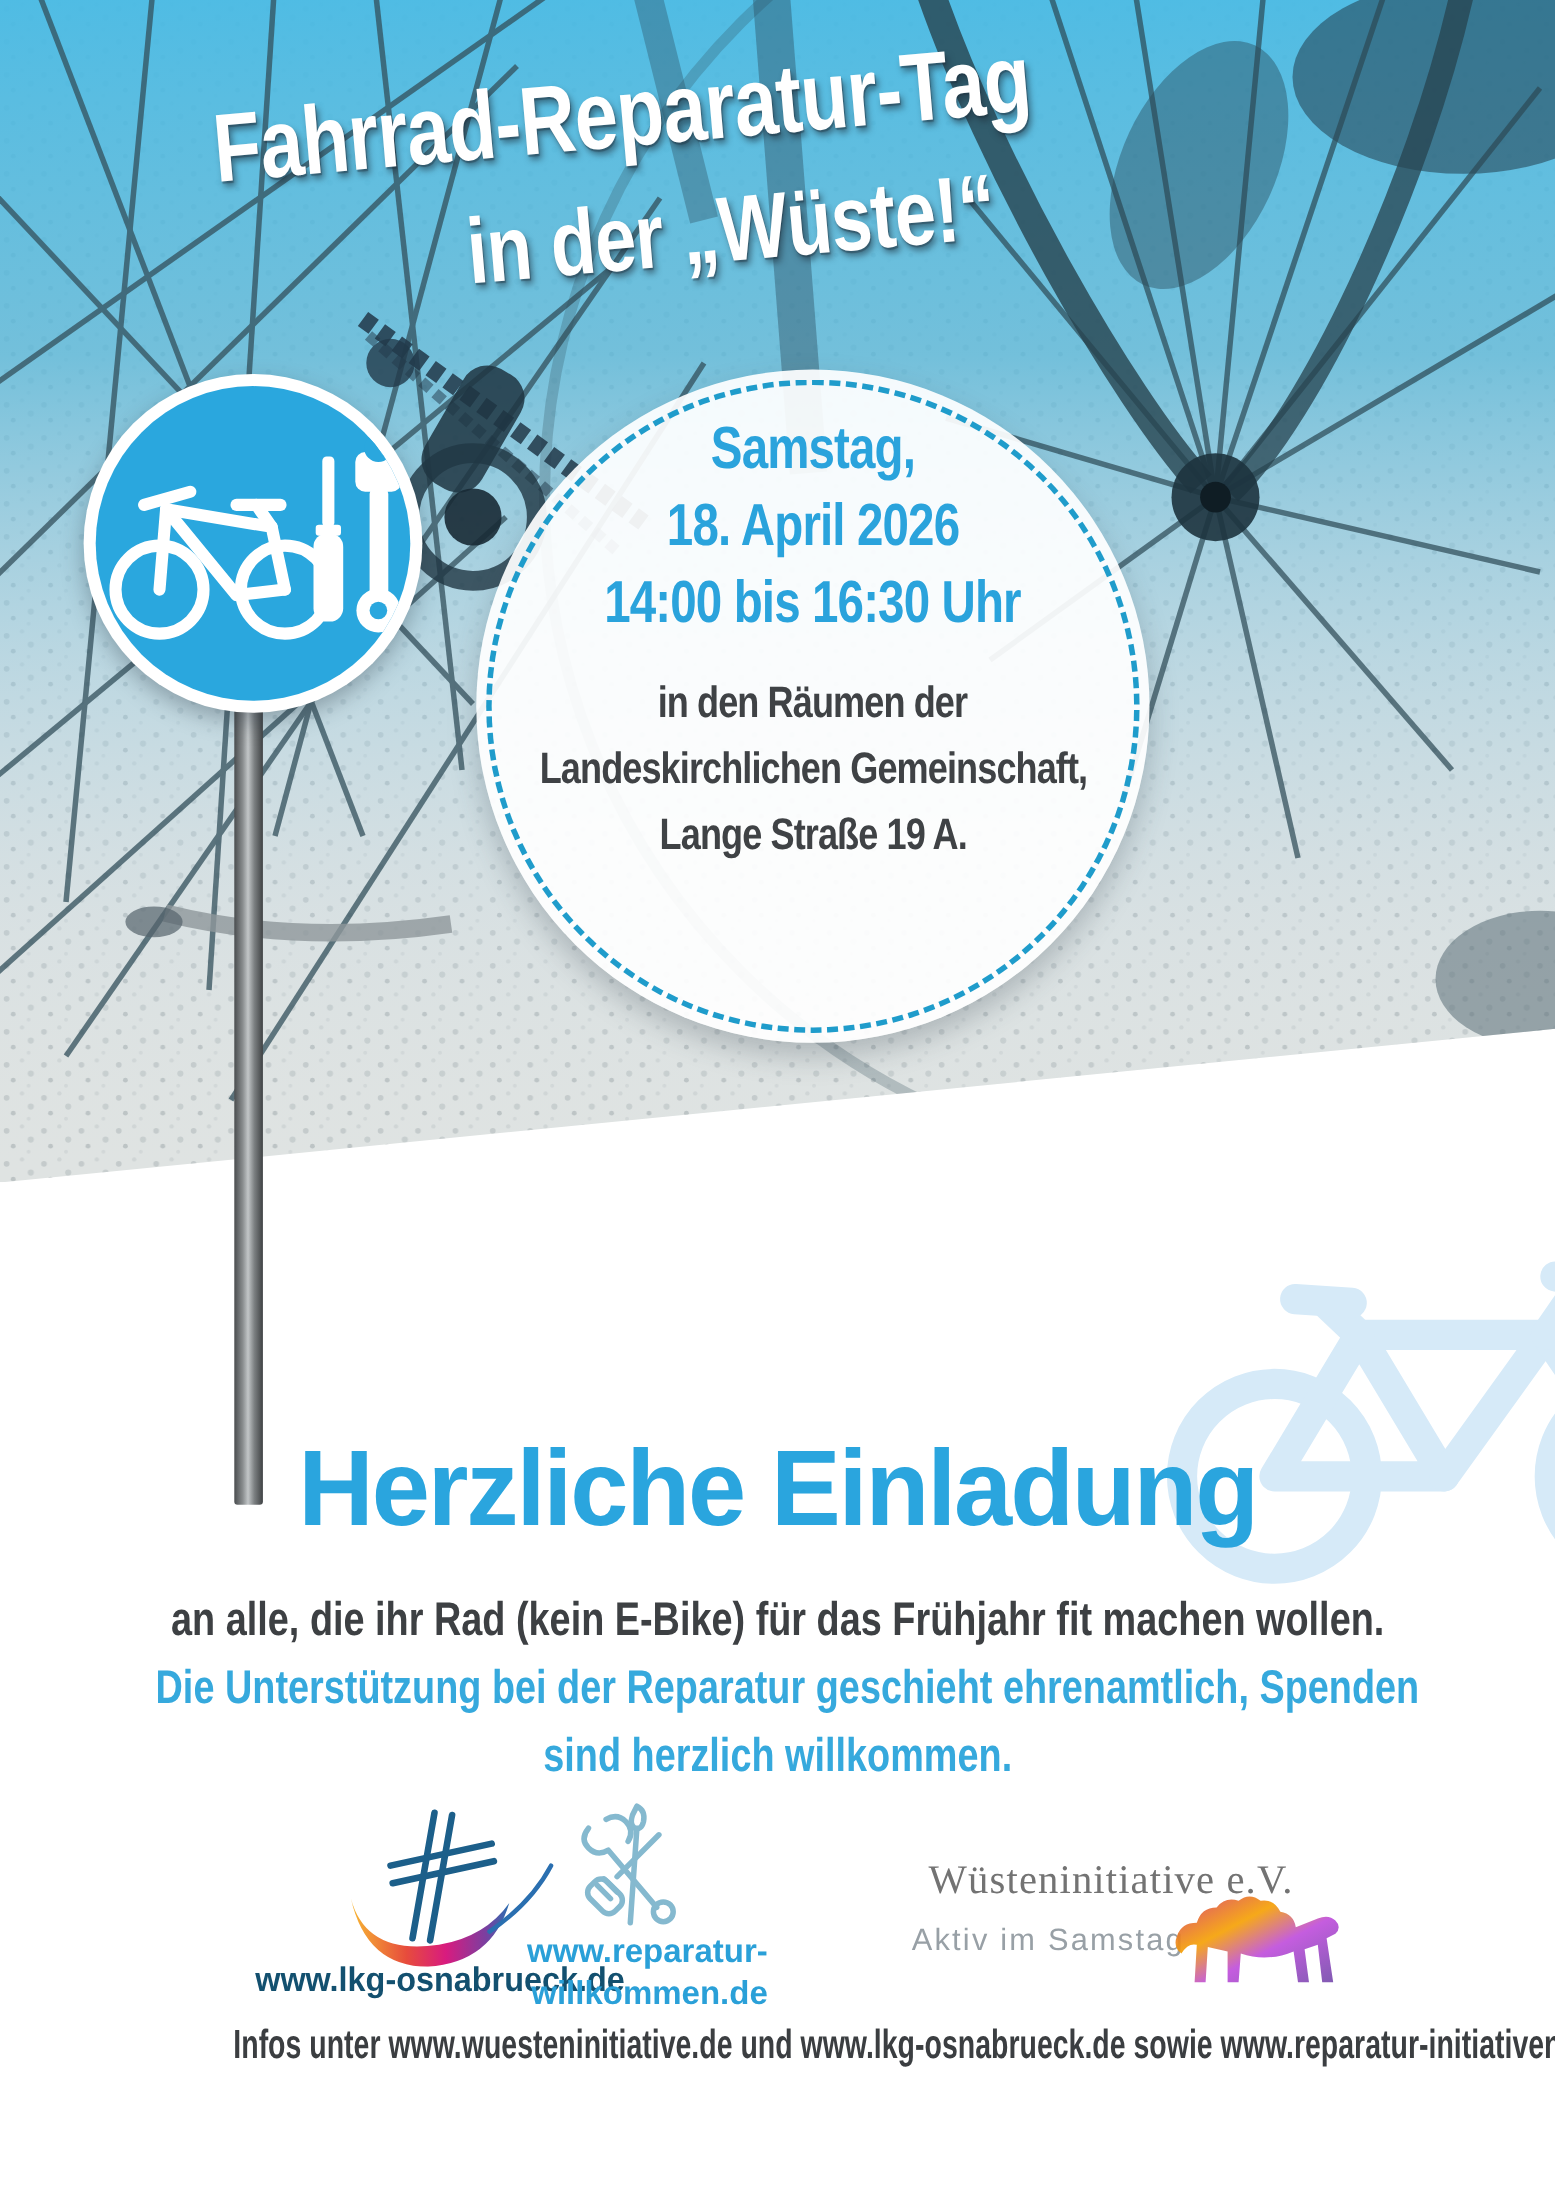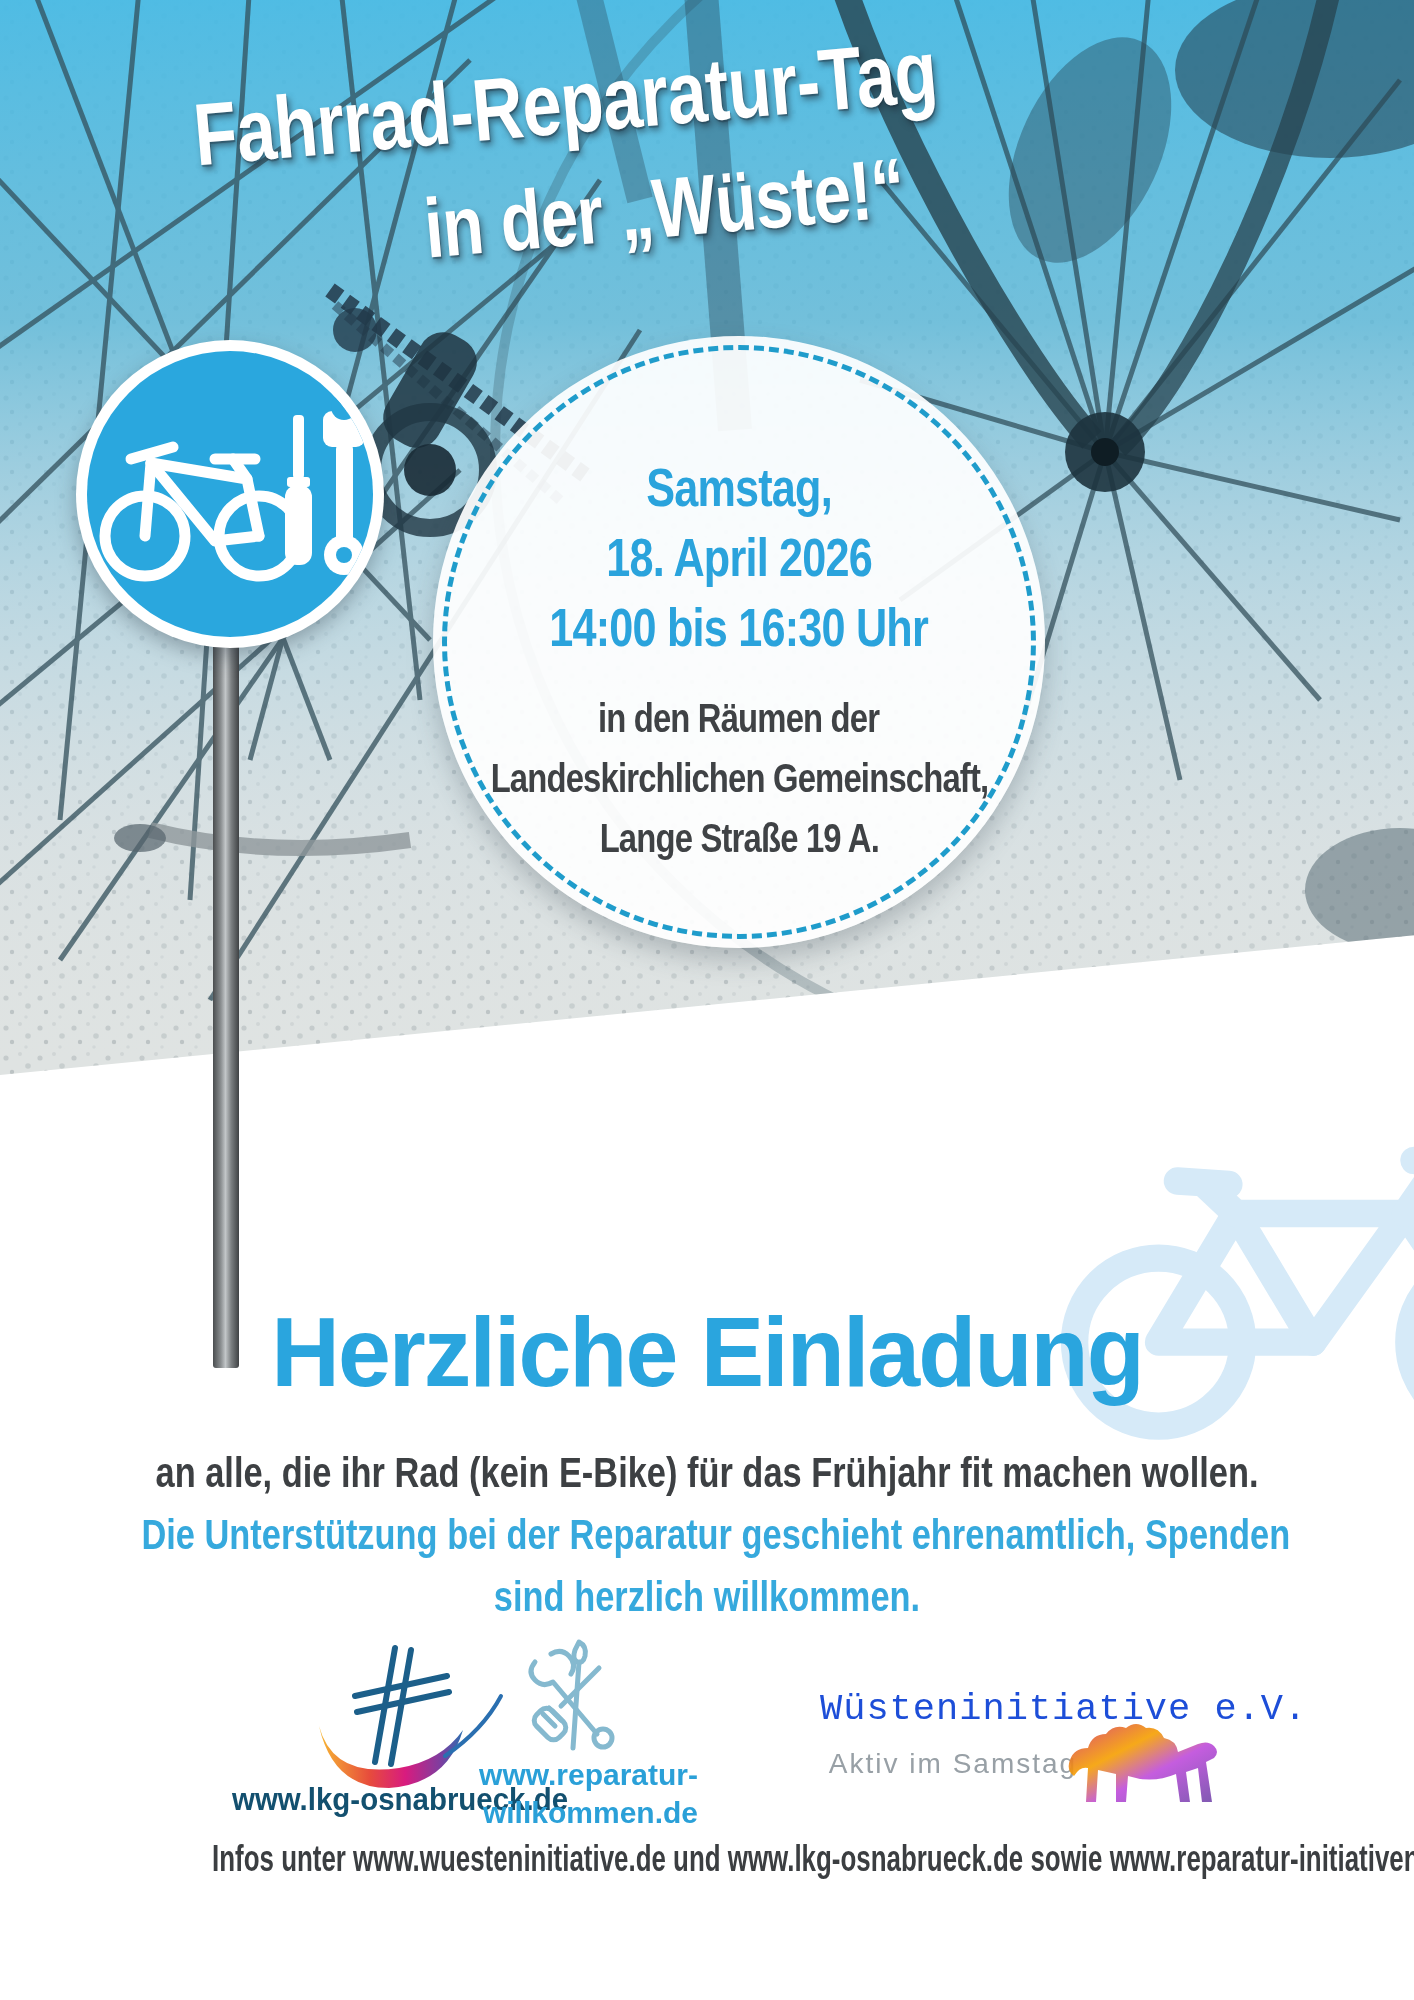--- a/index.html
+++ b/index.html
@@ -36,21 +36,21 @@
     background:linear-gradient(90deg,#4a4d4f 0%,#8a8e90 30%,#c2c6c8 48%,#7c8082 70%,#3f4244 100%);
     border-radius:3px;
   }
   
   .event-circle{
     position:absolute;left:433px;top:336px;width:612px;height:612px;border-radius:50%;
     background:rgba(255,255,255,0.92);box-shadow:0 12px 26px rgba(55,70,80,0.28);z-index:3;
   }
   .event-dash{position:absolute;inset:9px;border:5px dashed #1f9ccb;border-radius:50%;}
   .event-content{
-    position:absolute;inset:0;display:flex;flex-direction:column;justify-content:center;
+    position:absolute;inset:0;display:flex;flex-direction:column;justify-content:flex-start;
     align-items:center;text-align:center;padding-top:36px;
   }
   .event-blue{font-size:54px;font-weight:bold;color:#2aa3dc;line-height:1.3;transform:scaleX(0.8);letter-spacing:-1px;white-space:nowrap;}
   .event-dark{font-size:40px;font-weight:bold;color:#3f4245;line-height:1.5;transform:scaleX(0.82);letter-spacing:-1px;white-space:nowrap;}
   .event-gap{height:26px;}
   
   .light-bike{position:absolute;left:1030px;top:1085px;width:600px;height:360px;z-index:1;}
   
   .heading{
     position:absolute;left:0;top:1296px;width:1414px;text-align:center;margin:0;
@@ -74,21 +74,21 @@
     position:absolute;left:215px;top:1782px;width:370px;text-align:center;
     font-size:31px;font-weight:bold;color:#13506f;transform:scaleX(0.95);white-space:nowrap;
   }
   .logo-rep-art{position:absolute;left:513px;top:1636px;width:118px;height:118px;}
   .logo-rep-url{
     position:absolute;left:448px;top:1756px;width:250px;text-align:right;
     font-size:30px;font-weight:bold;color:#2aa0d8;line-height:1.25;white-space:nowrap;
   }
   .logo-wueste-name{
     position:absolute;left:820px;top:1688px;width:380px;text-align:center;
-    font-family:Liberation Mono, monospace;font-size:37px;color:#1d4ed8;letter-spacing:1px;white-space:nowrap;
+    font-family:Liberation Serif, serif;font-size:37px;color:#737373;letter-spacing:1px;white-space:nowrap;
   }
   .logo-wueste-tag{
     position:absolute;left:828px;top:1748px;width:250px;text-align:center;
     font-size:28px;color:#98a0a6;letter-spacing:2px;white-space:nowrap;
   }
   .logo-camel{position:absolute;left:1052px;top:1718px;width:182px;height:88px;}
   
   .footer{
     position:absolute;left:0;top:1838px;width:1414px;text-align:center;margin:0;
     font-size:37px;font-weight:bold;color:#3b3e41;transform:scaleX(0.7);white-space:nowrap;

